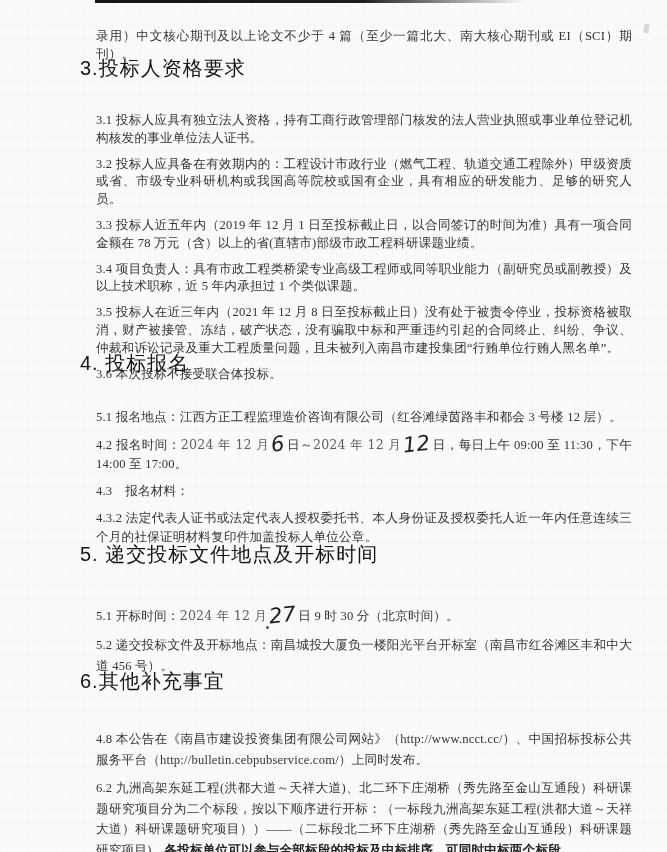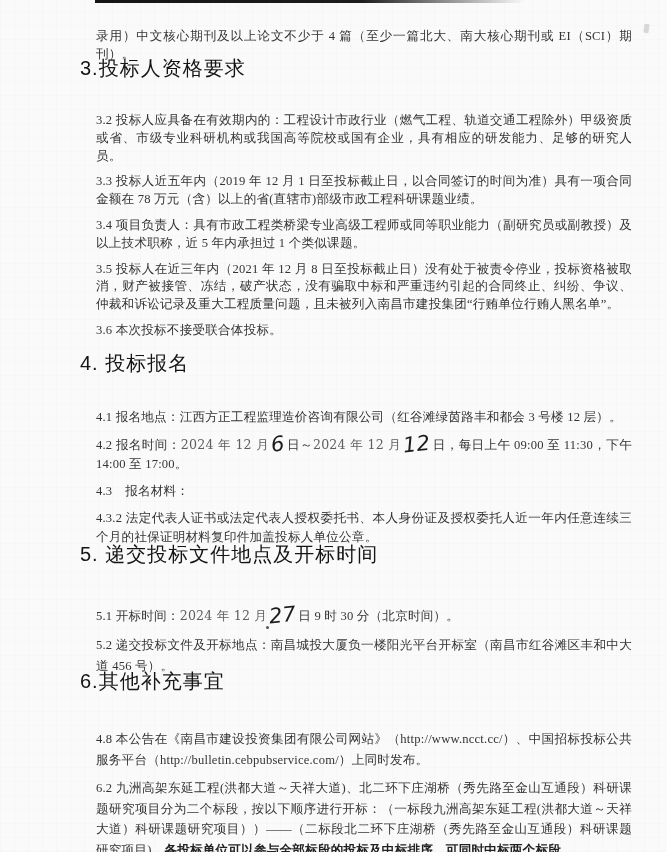--- a/index.html
+++ b/index.html
@@ -52,31 +52,32 @@
 <div class="scan-line-top"></div>
 <div class="scan-speck"></div>
 
 <div class="blk s3" style="top:20px;">
   <p class="body">录用）中文核心期刊及以上论文不少于 4 篇（至少一篇北大、南大核心期刊或 EI（SCI）期刊）。</p>
 </div>
 
 <h2 class="hd" style="top:55px;">3.投标人资格要求</h2>
 
 <div class="blk s3" style="top:104px;">
+  <p class="body">3.1 投标人应具有独立法人资格，持有工商行政管理部门核发的法人营业执照或事业单位登记机构核发的事业单位法人证书。</p>
   <p class="body">3.2 投标人应具备在有效期内的：工程设计市政行业（燃气工程、轨道交通工程除外）甲级资质或省、市级专业科研机构或我国高等院校或国有企业，具有相应的研发能力、足够的研究人员。</p>
   <p class="body">3.3 投标人近五年内（2019 年 12 月 1 日至投标截止日，以合同签订的时间为准）具有一项合同金额在 78 万元（含）以上的省(直辖市)部级市政工程科研课题业绩。</p>
   <p class="body">3.4 项目负责人：具有市政工程类桥梁专业高级工程师或同等职业能力（副研究员或副教授）及以上技术职称，近 5 年内承担过 1 个类似课题。</p>
   <p class="body">3.5 投标人在近三年内（2021 年 12 月 8 日至投标截止日）没有处于被责令停业，投标资格被取消，财产被接管、冻结，破产状态，没有骗取中标和严重违约引起的合同终止、纠纷、争议、仲裁和诉讼记录及重大工程质量问题，且未被列入南昌市建投集团“行贿单位行贿人黑名单”。</p>
   <p class="body">3.6 本次投标不接受联合体投标。</p>
 </div>
 
 <h2 class="hd" style="top:350px;">4. 投标报名</h2>
 
 <div class="blk s4" style="top:400px;">
-  <p class="body">4.1 报名地点：江西方正工程监理造价咨询有限公司（红谷滩绿茵路丰和都会 3 号楼 12 层）。</p>
+  <p class="body">5.1 报名地点：江西方正工程监理造价咨询有限公司（红谷滩绿茵路丰和都会 3 号楼 12 层）。</p>
   <p class="body"><span>4.2 报名时间：</span><span class="typed-date">2024 年 12 月</span><span class="hand">6</span><span>日～</span><span class="typed-date">2024 年 12 月</span><span class="hand">12</span><span>日，每日上午 09:00 至 11:30，下午 14:00 至 17:00。</span></p>
   <p class="body">4.3　报名材料：</p>
   <p class="body">4.3.2 法定代表人证书或法定代表人授权委托书、本人身份证及授权委托人近一年内任意连续三个月的社保证明材料复印件加盖投标人单位公章。</p>
 </div>
 
 <h2 class="hd" style="top:541px;">5. 递交投标文件地点及开标时间</h2>
 
 <div class="blk s5" style="top:597px;">
   <p class="body" style="position:relative;"><span>5.1 开标时间：</span><span class="typed-date">2024 年 12 月</span><span class="hand">27</span><span>日 9 时 30 分（北京时间）。</span><span class="pen-dot"></span></p>
   <p class="body">5.2 递交投标文件及开标地点：南昌城投大厦负一楼阳光平台开标室（南昌市红谷滩区丰和中大道 456 号）。</p>

